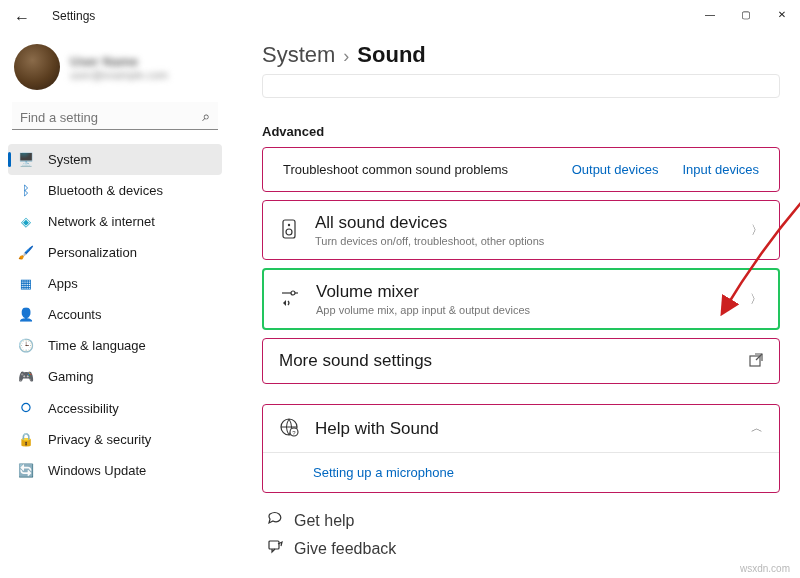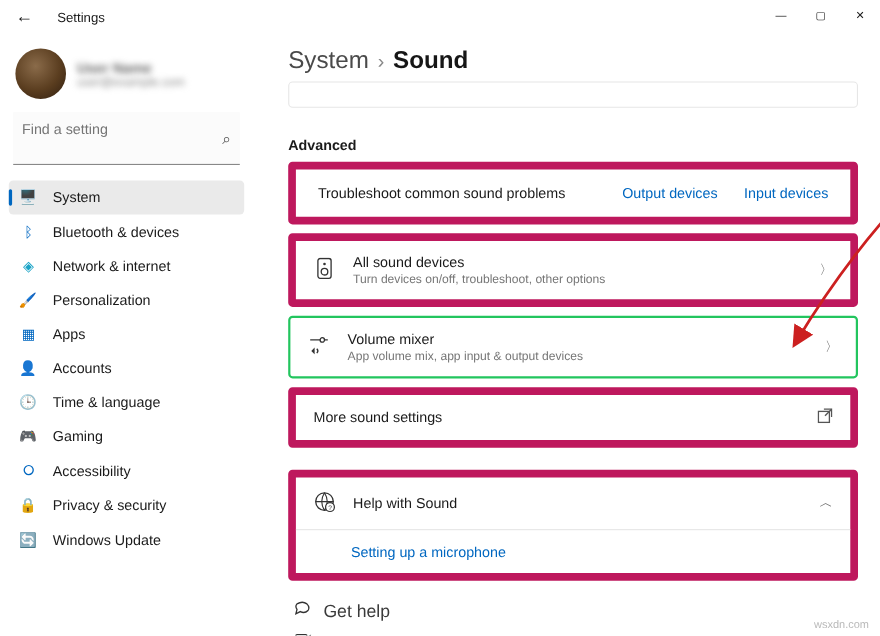--- a/index.html
+++ b/index.html
@@ -59,21 +59,21 @@
     filter: blur(3px);
     color: #666;
   }
   .profile-info .uemail { font-size: 11px; color: #888; filter: blur(3px); }
   .search-wrap {
     position: relative;
     margin: 0 4px 14px 4px;
   }
   .search-wrap input {
     width: 100%;
-    padding: 8px 30px 24px 8px;
+    padding: 8px 30px 4px 8px;
     border: none;
     border-bottom: 1px solid #888;
     background: #fbfbfb;
     font-size: 13px;
     outline: none;
   }
   .search-wrap .sicon {
     position: absolute;
     right: 8px; top: 50%;
     transform: translateY(-50%);
@@ -123,35 +123,35 @@
     height: 24px;
     margin-bottom: 26px;
     background: #fff;
   }
   .section-h {
     font-size: 13px;
     font-weight: 600;
     margin-bottom: 8px;
   }
   .card {
-    border: 7px solid #be185d;
+    border: 1px solid #be185d;
     border-radius: 4px;
     background: #fff;
     margin-bottom: 8px;
   }
   .row {
     display: flex;
     align-items: center;
     padding: 12px 16px;
     gap: 16px;
     cursor: pointer;
   }
   .row .ricon { width: 20px; text-align: center; color: #333; }
   .row .rtxt { flex: 1; }
-  .row .rtitle { font-size: 13px; color: #1a1a1a; }
+  .row .rtitle { font-size: 17px; color: #1a1a1a; }
   .row .rdesc { font-size: 11px; color: #767676; margin-top: 2px; }
   .row .chev { color: #6a6a6a; font-size: 12px; }
   .troubleshoot {
     display: flex;
     align-items: center;
     padding: 14px 20px;
     gap: 16px;
   }
   .troubleshoot .links { display: flex; gap: 24px; }
   .link { color: #0067c0; font-size: 13px; cursor: pointer; }

